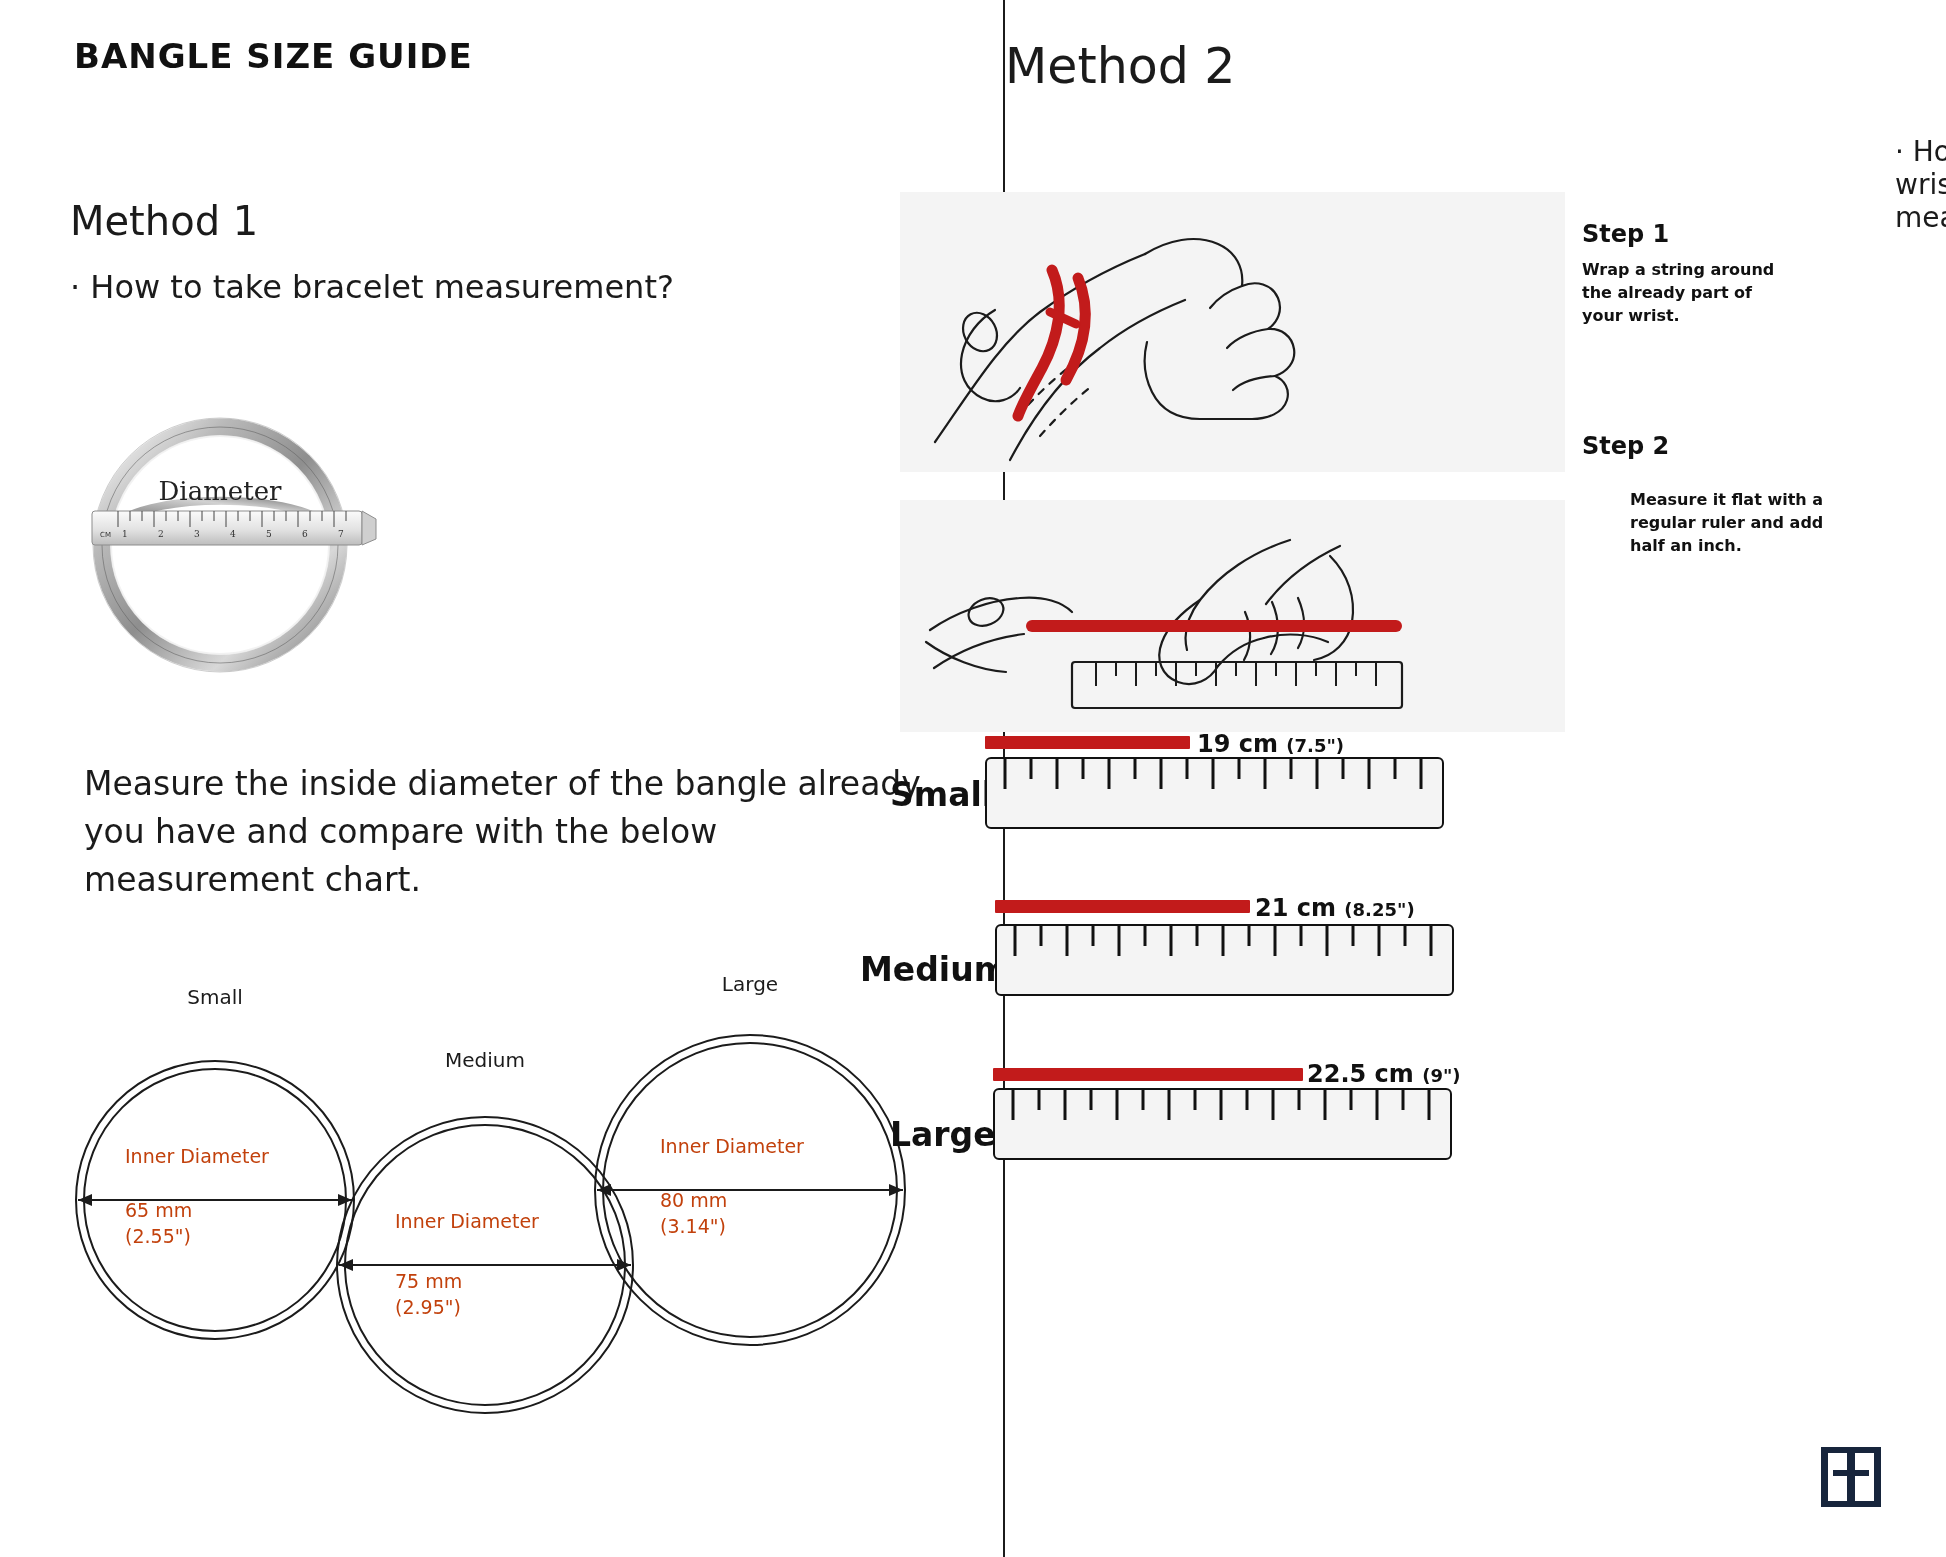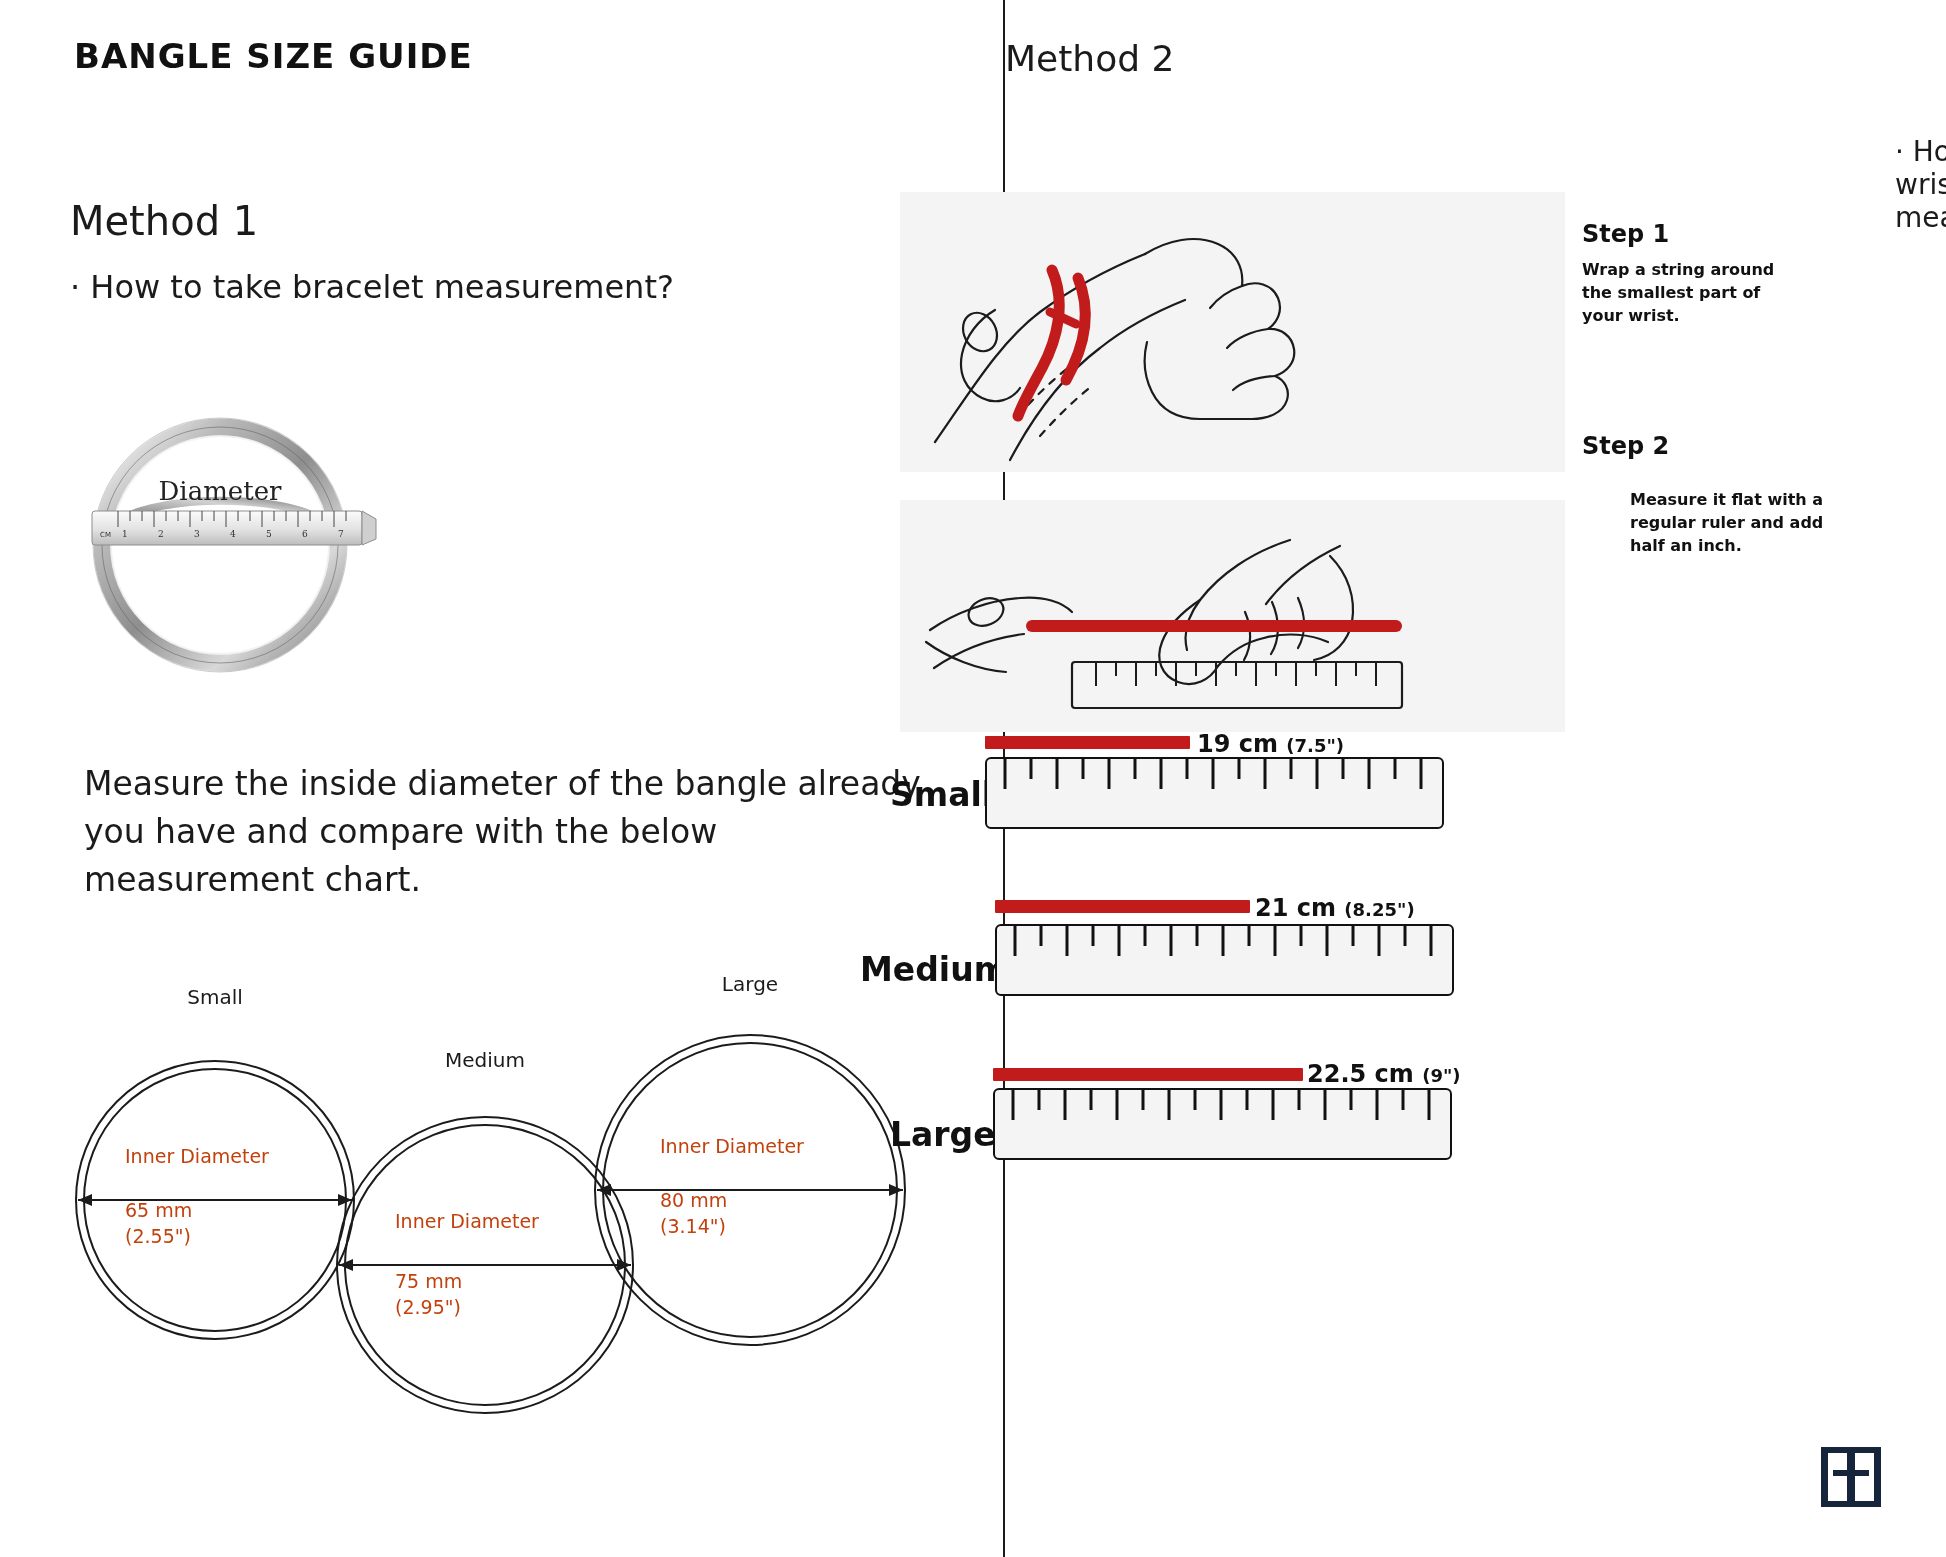--- a/index.html
+++ b/index.html
@@ -103,21 +103,21 @@
     color: #c2410c;
     text-align: left;
     line-height: 26px;
   }
 
   
   .method2-title {
     position: absolute;
     left: 865px;
     top: 38px;
-    font-size: 36px;
+    font-size: 49px;
     font-weight: 400;
     color: #1b1b1b;
   }
   .method2-sub {
     position: absolute;
     left: 890px;
     top: 135px;
     font-size: 28px;
     color: #1b1b1b;
   }
@@ -359,21 +359,21 @@
         </g>
 
         <g stroke="#c21b1b" stroke-width="11" fill="none" stroke-linecap="round">
           <path d="M 152 78 C 166 110 158 146 142 176 C 130 198 122 212 118 224"></path>
           <path d="M 178 86 C 192 120 184 156 166 188"></path>
         </g>
         <path d="M 150 120 L 176 132" stroke="#c21b1b" stroke-width="9" fill="none" stroke-linecap="round"></path>
       </svg>
     </div>
     <div class="step-title" style="left:577px; top:220px;">Step 1</div>
-    <div class="step-body" style="left:577px; top:258px;">Wrap a string around the smallest part of your wrist.</div>
+    <div class="step-body" style="left:577px; top:258px;">Wrap a string around the already part of your wrist.</div>
 
     <div class="step-panel" style="left:-105px; top:500px; width:665px; height:232px;">
       <svg width="665" height="232" viewBox="0 0 665 232">
         <g fill="none" stroke="#1b1b1b" stroke-width="2.2" stroke-linecap="round" stroke-linejoin="round">
 
           <path d="M 390 40 C 352 52 320 74 300 100 C 288 116 283 134 287 150"></path>
           <path d="M 440 46 C 410 60 384 80 366 104"></path>
           <path d="M 300 100 C 282 112 268 126 262 142 C 255 160 262 176 278 182 C 294 188 310 180 318 166"></path>
           <path d="M 318 166 C 330 152 346 142 364 138"></path>
           <path d="M 364 138 C 386 132 410 134 428 142"></path>

